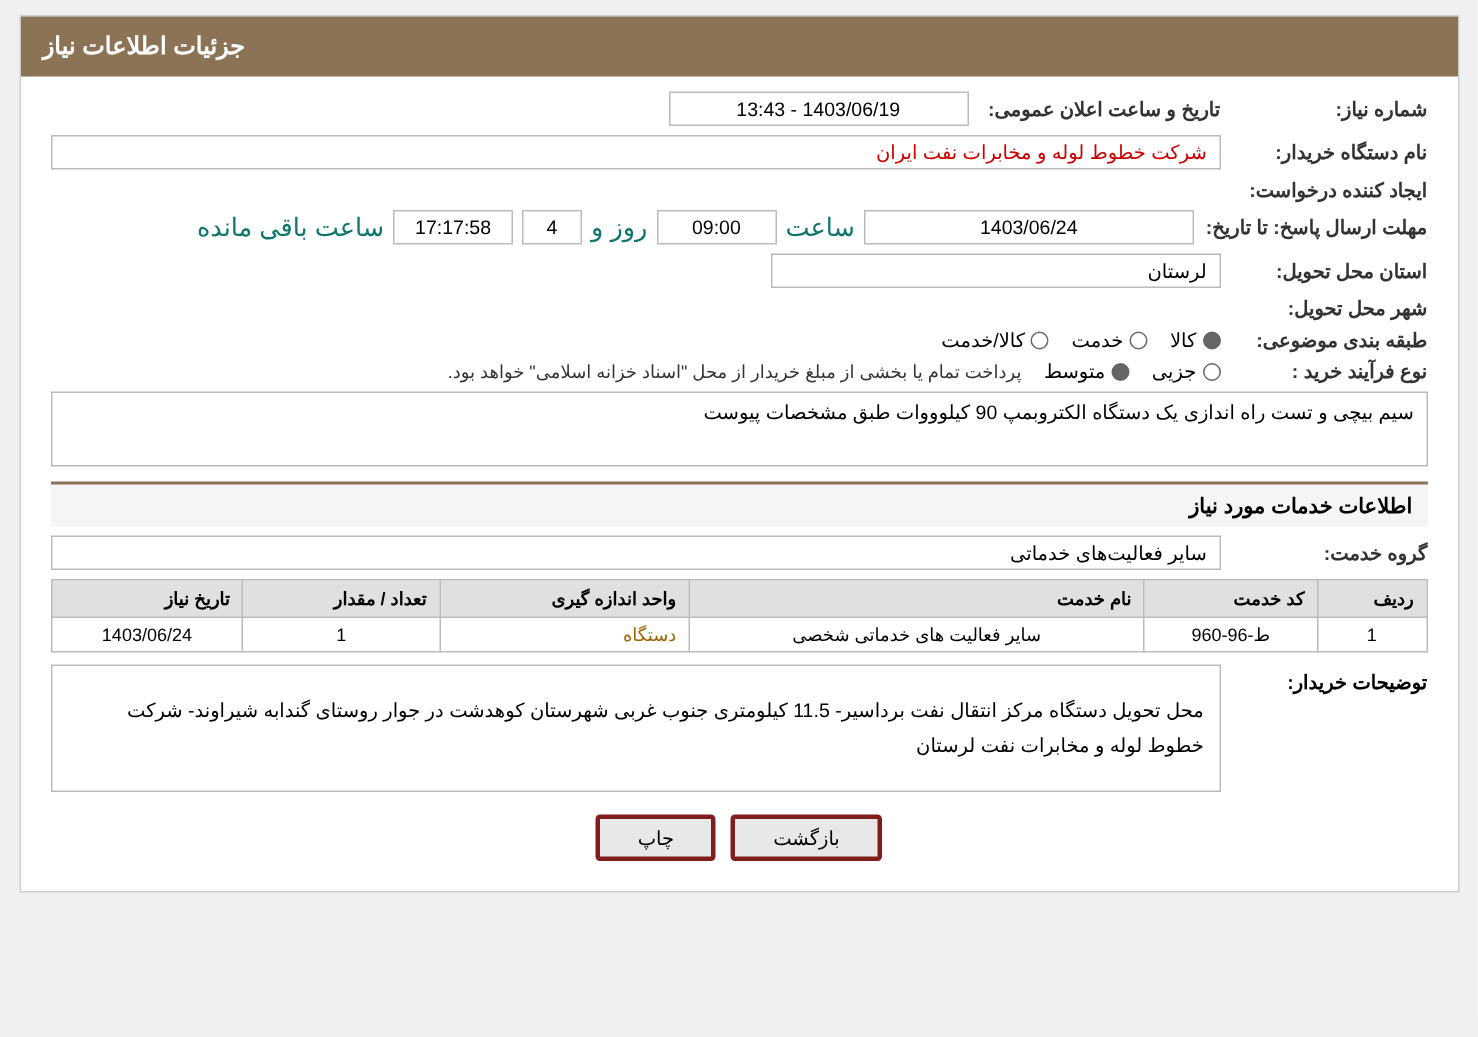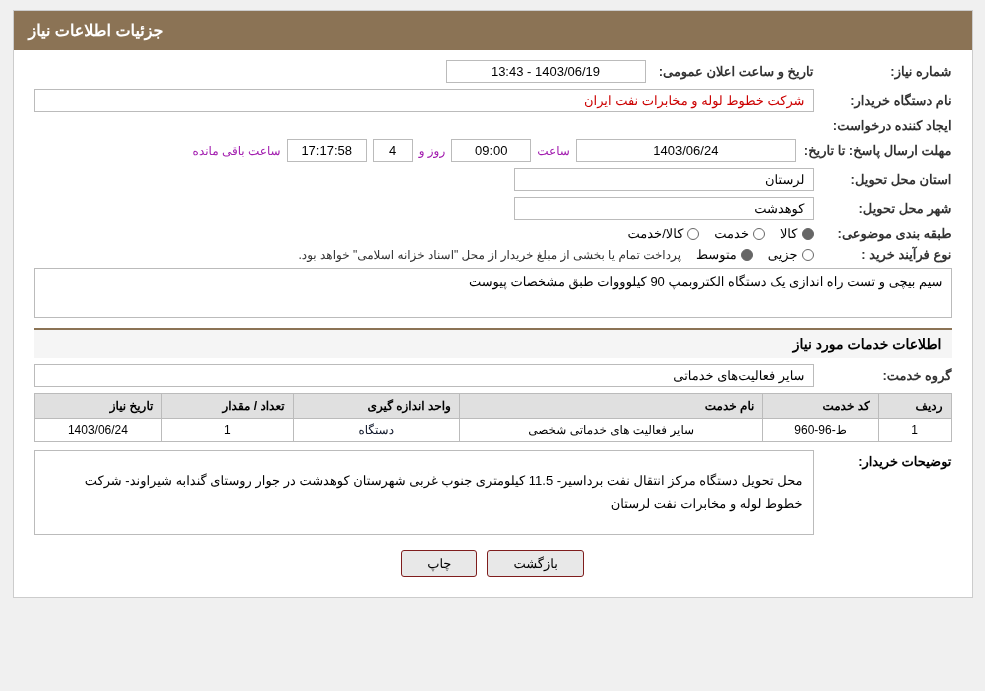--- a/index.html
+++ b/index.html
@@ -131,21 +131,22 @@
       padding: 5px 8px;
       text-align: right;
       font-weight: bold;
     }
     table td {
       border: 1px solid #bbb;
       padding: 4px 8px;
       text-align: center;
     }
     table td.red-text {
-      color: #0f172a;
+      color: #a16207;
+      text-align: right;
     }
     .description-row {
       display: flex;
       align-items: flex-start;
       margin-top: 8px;
       gap: 8px;
     }
     .description-label {
       font-weight: bold;
       white-space: nowrap;
@@ -163,30 +164,30 @@
       line-height: 1.8;
     }
     .button-row {
       display: flex;
       justify-content: center;
       gap: 10px;
       margin: 15px 0 10px 0;
     }
     .btn {
       padding: 5px 25px;
-      border: 1px solid #7f1d1d;
+      border: 3px solid #7f1d1d;
       background: #e8e8e8;
       cursor: pointer;
       font-family: Tahoma, Arial, sans-serif;
       font-size: 13px;
       border-radius: 3px;
     }
     .inline-label {
-      font-size: 12px;
-      color: #a21caf;
+      font-size: 17px;
+      color: #0f766e;
       white-space: nowrap;
     }
     .note-text {
       color: #333;
       font-size: 12px;
     }
   </style>
 </head>
 <body>
 
@@ -225,21 +226,20 @@
       </div>
     </div>
 
     <div class="info-row">
       <span class="label">استان محل تحویل:</span>
       <div class="value-box" style="max-width:300px;">لرستان</div>
     </div>
 
     <div class="info-row">
       <span class="label">شهر محل تحویل:</span>
-      <div class="value-box" style="max-width:300px;">کوهدشت</div>
     </div>
 
     <div class="info-row">
       <span class="label">طبقه بندی موضوعی:</span>
       <div class="radio-group">
         <div class="radio-item">
           <span class="radio-circle selected"></span>
           <span>کالا</span>
         </div>
         <div class="radio-item">

